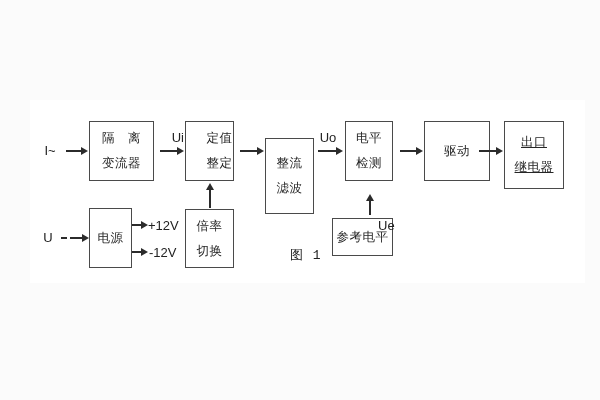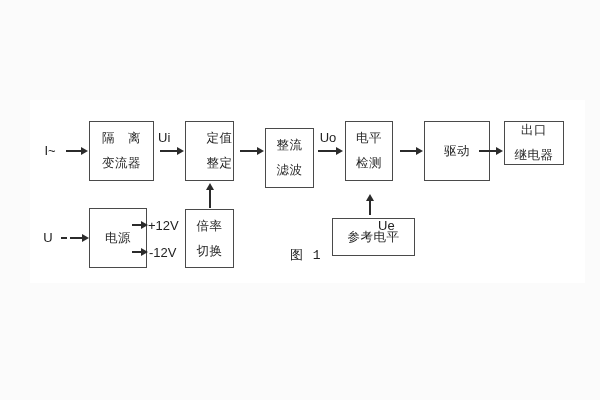--- a/index.html
+++ b/index.html
@@ -46,64 +46,64 @@
   <div class="panel"></div>
 
   <div class="box" style="left:89px;top:121px;width:65px;height:60px;">
     <span>隔　离</span>
     <span>变流器</span>
   </div>
   <div class="box" style="left:185px;top:121px;width:49px;height:60px;padding-left:20px;">
     <span>定值</span>
     <span>整定</span>
   </div>
-  <div class="box" style="left:265px;top:128px;width:49px;height:60px;">
+  <div class="box" style="left:265px;top:138px;width:49px;height:76px;">
     <span>整流</span>
     <span>滤波</span>
   </div>
   <div class="box" style="left:345px;top:121px;width:48px;height:60px;">
     <span>电平</span>
     <span>检测</span>
   </div>
   <div class="box" style="left:424px;top:121px;width:66px;height:60px;">
     <span>驱动</span>
   </div>
-  <div class="box" style="left:504px;top:121px;width:60px;height:44px;">
+  <div class="box" style="left:504px;top:121px;width:60px;height:68px;text-decoration:underline;">
     <span>出口</span>
     <span>继电器</span>
   </div>
 
-  <div class="box" style="left:89px;top:208px;width:58px;height:60px;">
+  <div class="box" style="left:89px;top:208px;width:43px;height:60px;">
     <span>电源</span>
   </div>
   <div class="box" style="left:185px;top:209px;width:49px;height:59px;">
     <span>倍率</span>
     <span>切换</span>
   </div>
-  <div class="box" style="left:332px;top:218px;width:83px;height:38px;">
+  <div class="box" style="left:332px;top:218px;width:61px;height:38px;">
     <span>参考电平</span>
   </div>
 
   <div class="ar" style="left:66px;top:150px;width:15px;"></div>
   <div class="ar" style="left:160px;top:150px;width:17px;"></div>
   <div class="ar" style="left:240px;top:150px;width:17px;"></div>
   <div class="ar" style="left:318px;top:150px;width:18px;"></div>
   <div class="ar" style="left:400px;top:150px;width:16px;"></div>
   <div class="ar" style="left:479px;top:150px;width:17px;"></div>
 
   <div class="dash" style="left:61px;top:237px;width:6px;"></div>
   <div class="ar" style="left:70px;top:237px;width:12px;"></div>
   <div class="ar" style="left:132px;top:224px;width:9px;"></div>
   <div class="ar" style="left:132px;top:251px;width:9px;"></div>
 
   <div class="av" style="left:209px;top:190px;height:18px;"></div>
   <div class="av" style="left:369px;top:201px;height:14px;"></div>
 
   <div class="lbl" style="left:38px;top:144px;width:24px;text-align:center;">I~</div>
   <div class="lbl" style="left:40px;top:231px;width:16px;text-align:center;">U</div>
-  <div class="lbl" style="left:158px;top:131px;width:26px;text-align:left;">Ui</div>
+  <div class="lbl" style="left:158px;top:131px;width:26px;text-align:right;">Ui</div>
   <div class="lbl" style="left:315px;top:131px;width:26px;text-align:center;">Uo</div>
   <div class="lbl" style="left:378px;top:198px;margin-top:21px;">Ue</div>
   <div class="lbl" style="left:148px;top:219px;text-align:right;">+12V</div>
   <div class="lbl" style="left:149px;top:246px;">-12V</div>
 
   <div class="cap" style="left:290px;top:246px;">图 1</div>
 </div>
 
 </body></html>

